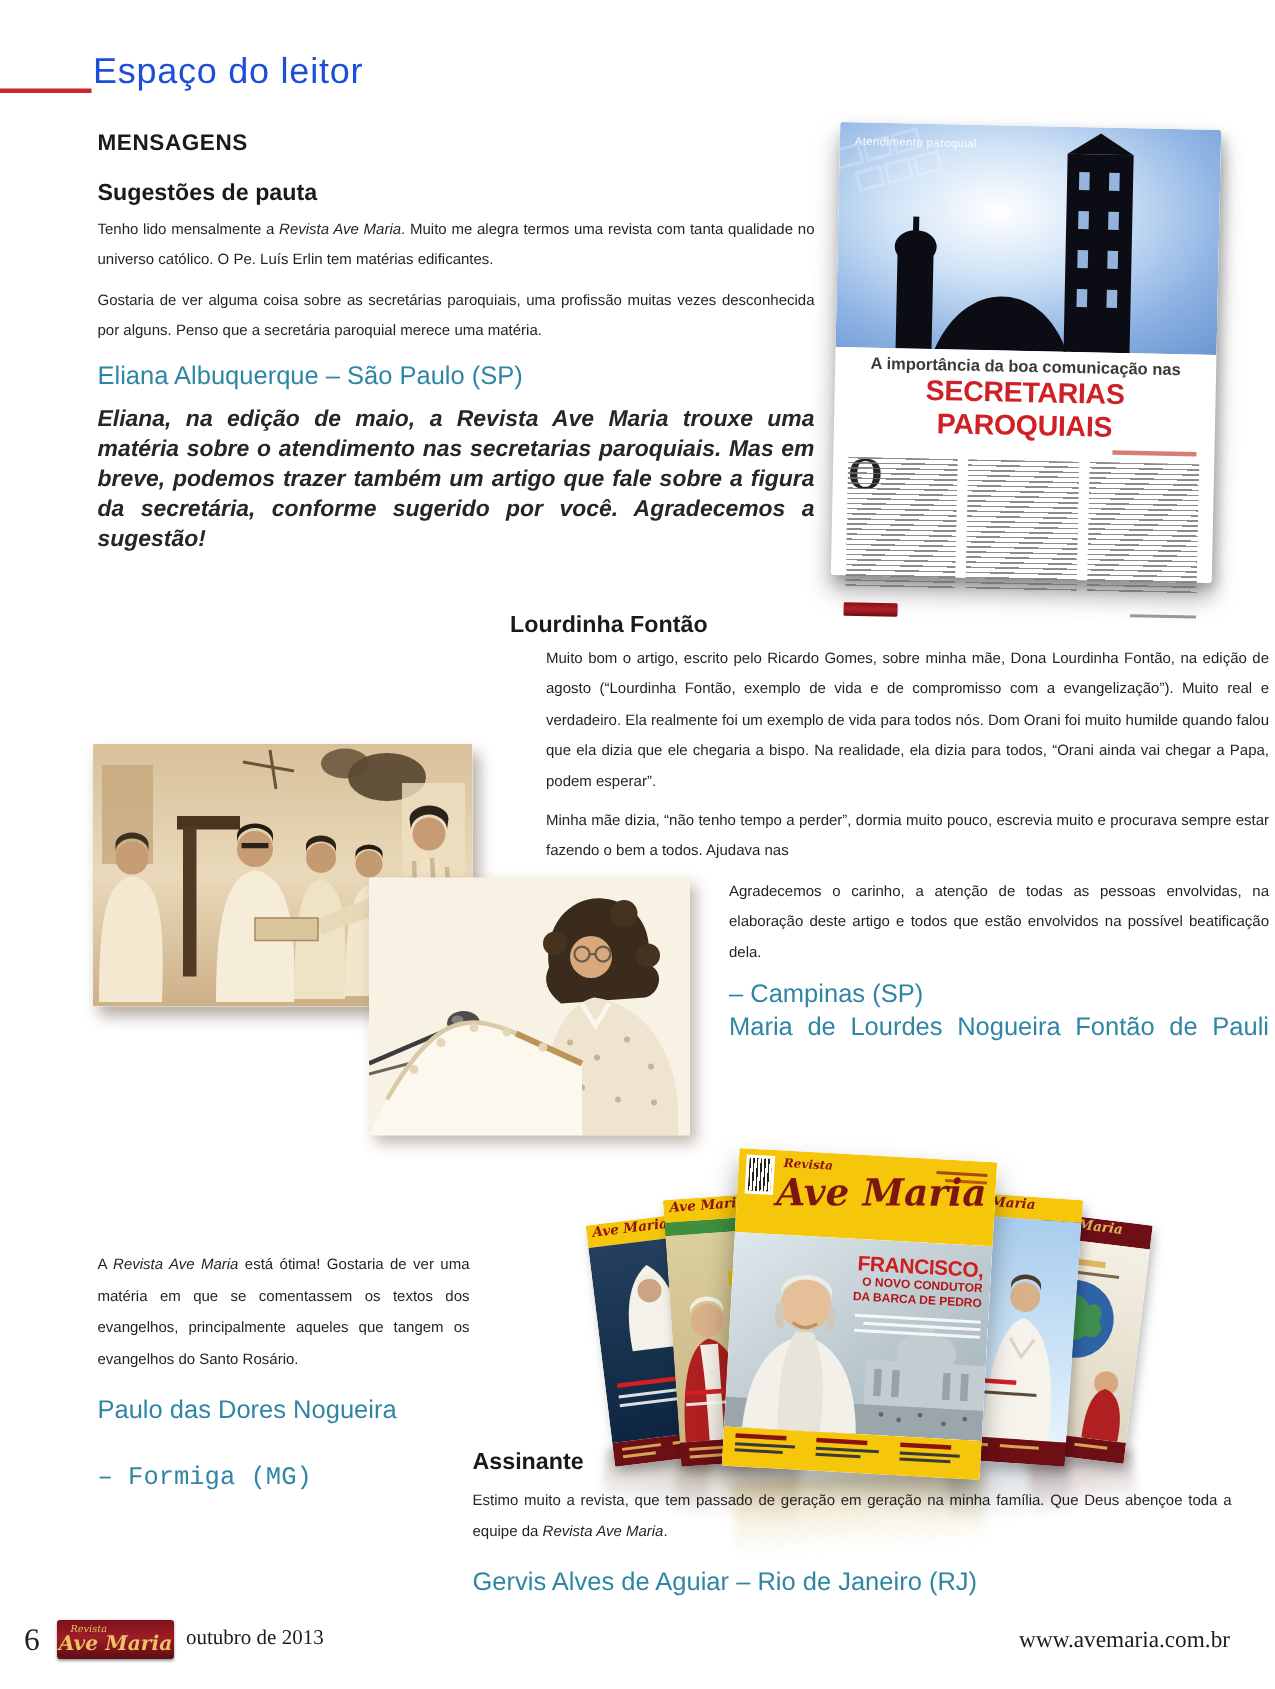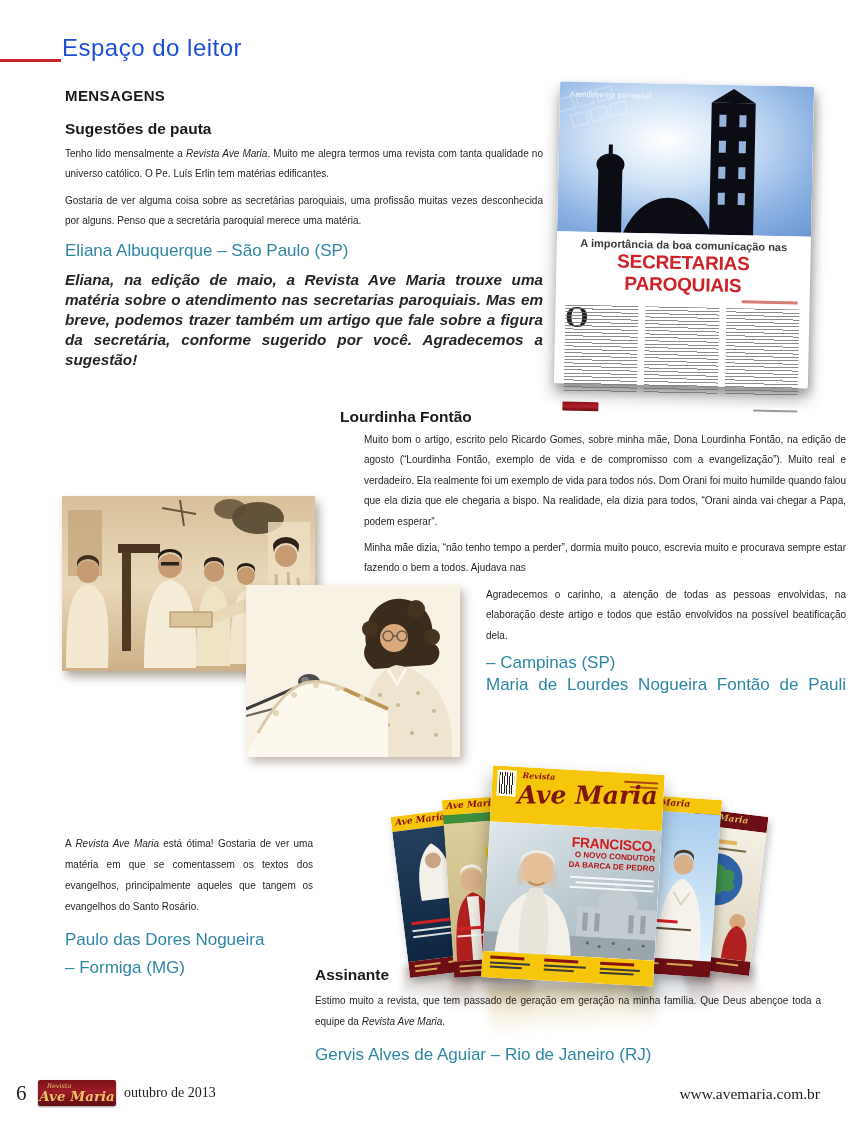--- a/index.html
+++ b/index.html
@@ -56,21 +56,21 @@
      box-shadow:4px 6px 10px rgba(70,45,20,.4);overflow:hidden;}
   .podium-photo{left:246px;top:585px;width:214px;height:172px;z-index:3;background:#f8f2e5;
      box-shadow:4px 5px 9px rgba(80,50,25,.35);overflow:hidden;}
   .group-photo svg,.podium-photo svg,.art-photo svg{display:block;width:100%;height:100%;}
 
   
   .letter3{left:65px;top:833px;width:248px;}
   .letter3 .jp{line-height:21px;}
   .author-l3{margin-top:12px;}
   .author-line{display:block;}
-  .author-l3 .author-line + .author-line{margin-top:6px;}
+  .author-l3 .author-line + .author-line{margin-top:24px;font-family:Liberation Mono, monospace;}
 
   
   .letter4{left:315px;top:966px;width:506px;}
   .letter4 .jp{line-height:21px;margin-top:5px;}
   .letter4 .author{margin-top:12px;}
 
   
   .montage{left:393px;top:770px;width:436px;height:275px;z-index:1;}
   .cover{position:absolute;border-radius:1px;overflow:hidden;}
   .cover-side{box-shadow:2px 4px 8px rgba(0,0,0,.28);}

